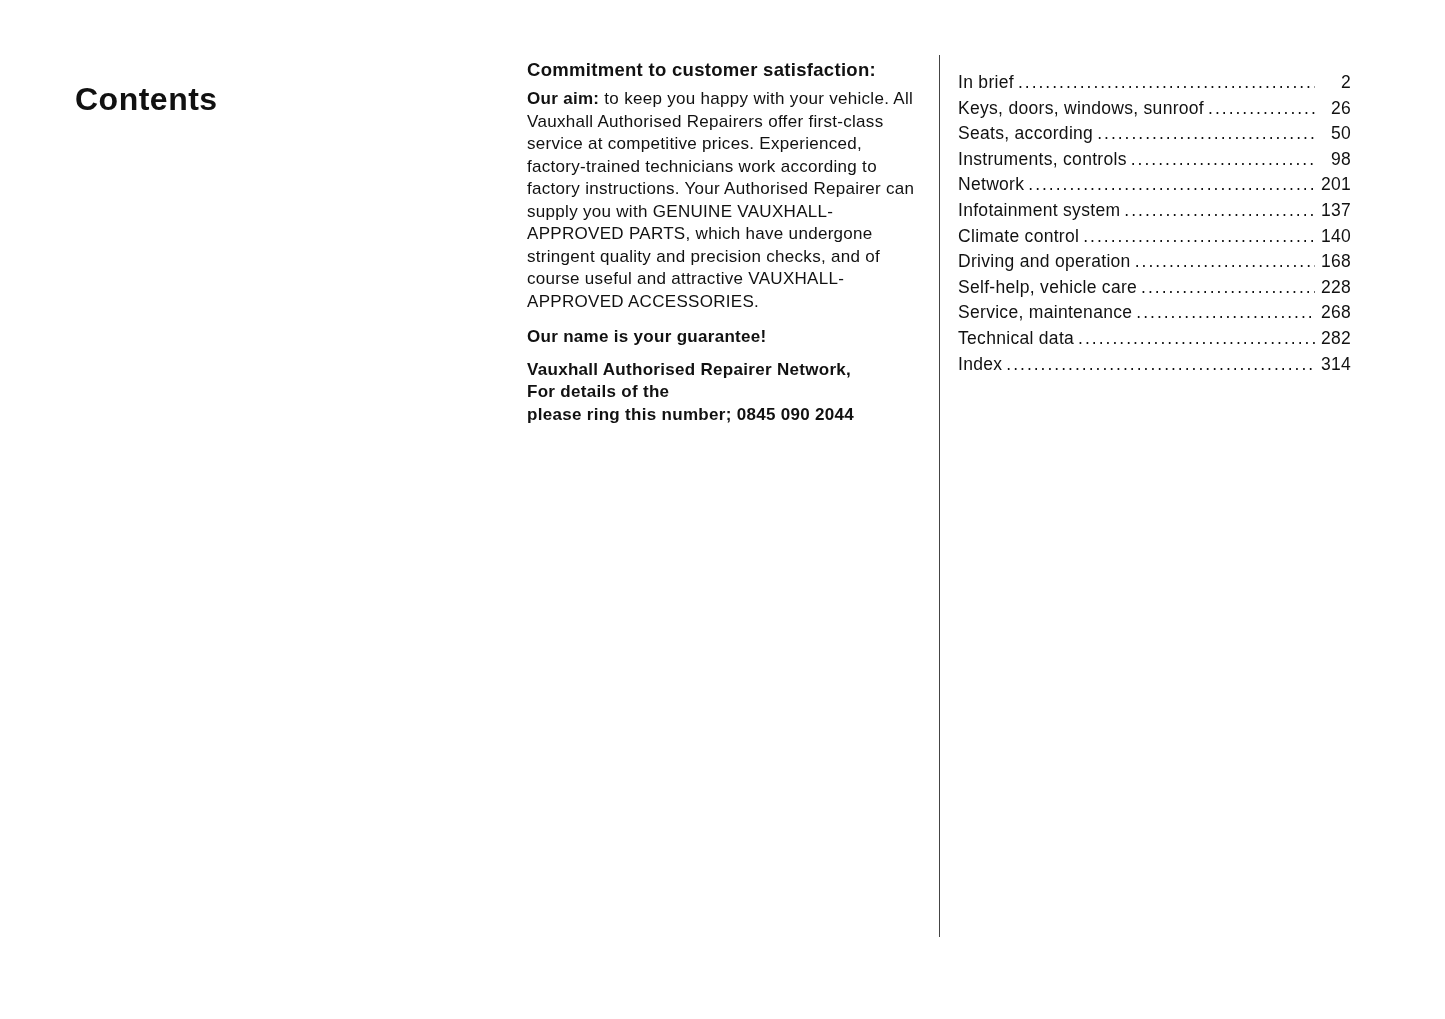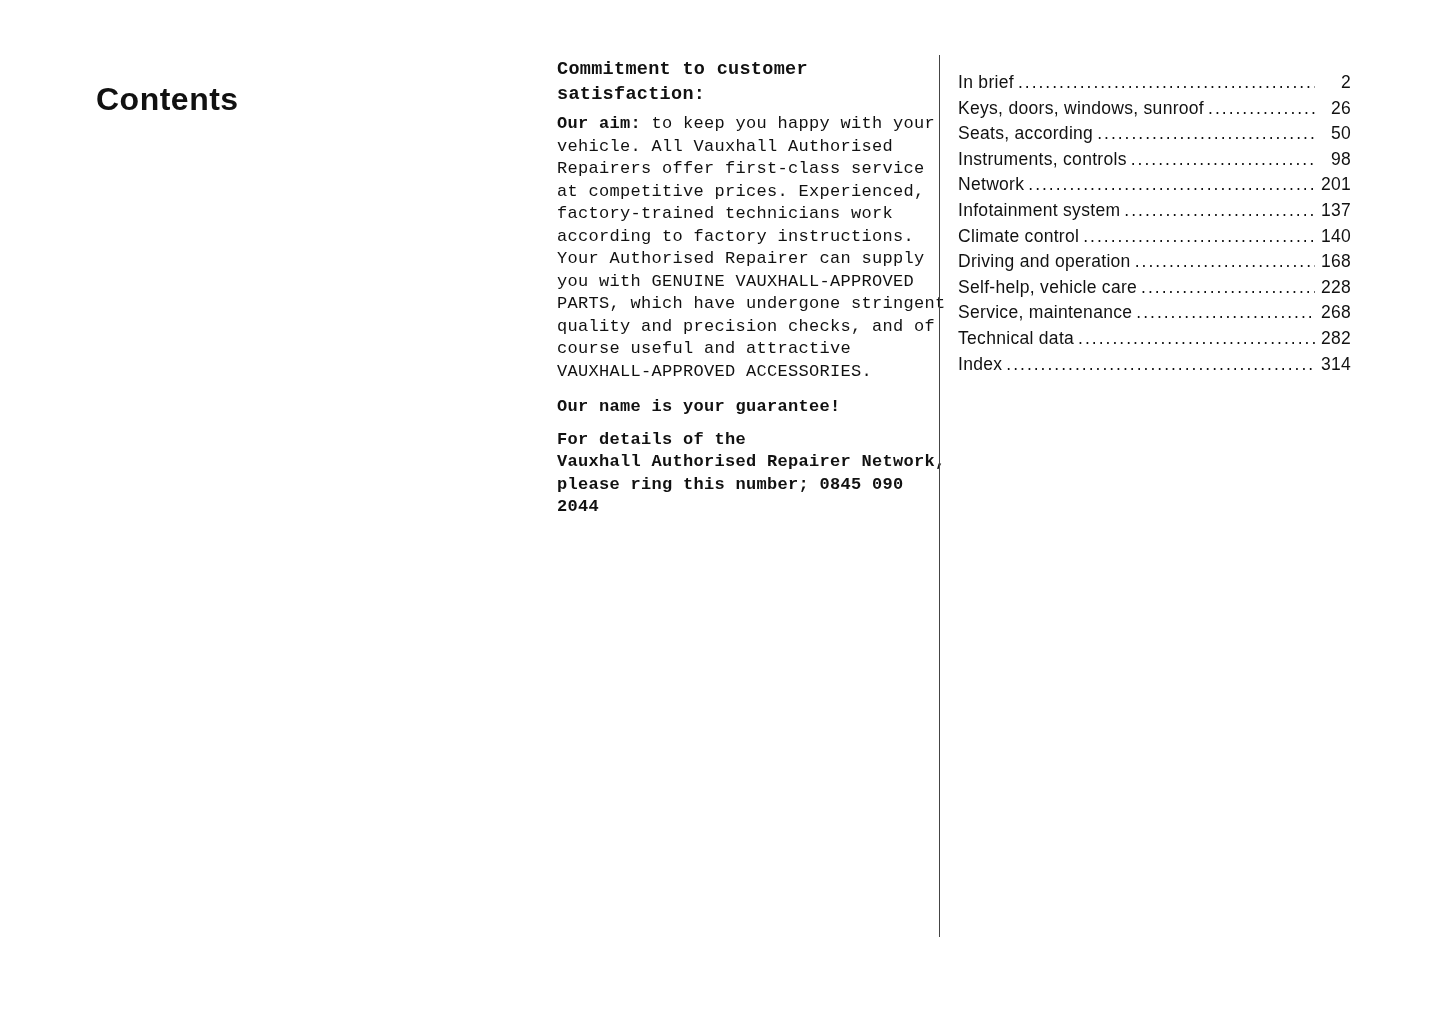--- a/index.html
+++ b/index.html
@@ -13,37 +13,36 @@
     position: relative;
     width: 1445px;
     height: 1019px;
     background: #ffffff;
     overflow: hidden;
   }
 
   
   .page-title {
     position: absolute;
-    left: 96px;
+    left: 75px;
     top: 60px;
     font-size: 32px;
     font-weight: 700;
     letter-spacing: 0.5px;
   }
 
   
   .middle-col {
     position: absolute;
-    left: 557px;
+    left: 527px;
     top: 57px;
     width: 392px;
     font-size: 17px;
     line-height: 22.5px;
     letter-spacing: 0.3px;
-    font-family: Liberation Mono, monospace;
   }
   .commitment-heading {
     font-weight: 700;
     font-size: 18.5px;
     line-height: 25px;
     margin: 0 0 6px 0;
   }
   .aim-paragraph {
     margin: 0 0 4px 0;
   }
@@ -114,22 +113,22 @@
 
 <div class="page">
 
   <h1 class="page-title">Contents</h1>
 
   <div class="middle-col">
     <p class="commitment-heading">Commitment to customer satisfaction:</p>
     <p class="aim-paragraph"><span class="aim-label">Our aim:</span><span> to keep you happy with your vehicle. All Vauxhall Authorised Repairers offer first-class service at competitive prices. Experienced, factory-trained technicians work according to factory instructions. Your Authorised Repairer can supply you with GENUINE VAUXHALL-APPROVED PARTS, which have undergone stringent quality and precision checks, and of course useful and attractive VAUXHALL-APPROVED ACCESSORIES.</span></p>
     <p class="guarantee-line">Our name is your guarantee!</p>
     <div class="details-block">
+      <p class="details-line">Vauxhall Authorised Repairer Network,</p>
       <p class="details-line">For details of the</p>
-      <p class="details-line">Vauxhall Authorised Repairer Network,</p>
       <p class="details-line">please ring this number; 0845 090 2044</p>
     </div>
   </div>
 
   <div class="divider"></div>
 
   <div class="toc">
     <div class="toc-row">
       <span class="toc-label">In brief</span>
       <span class="toc-leader"></span>

